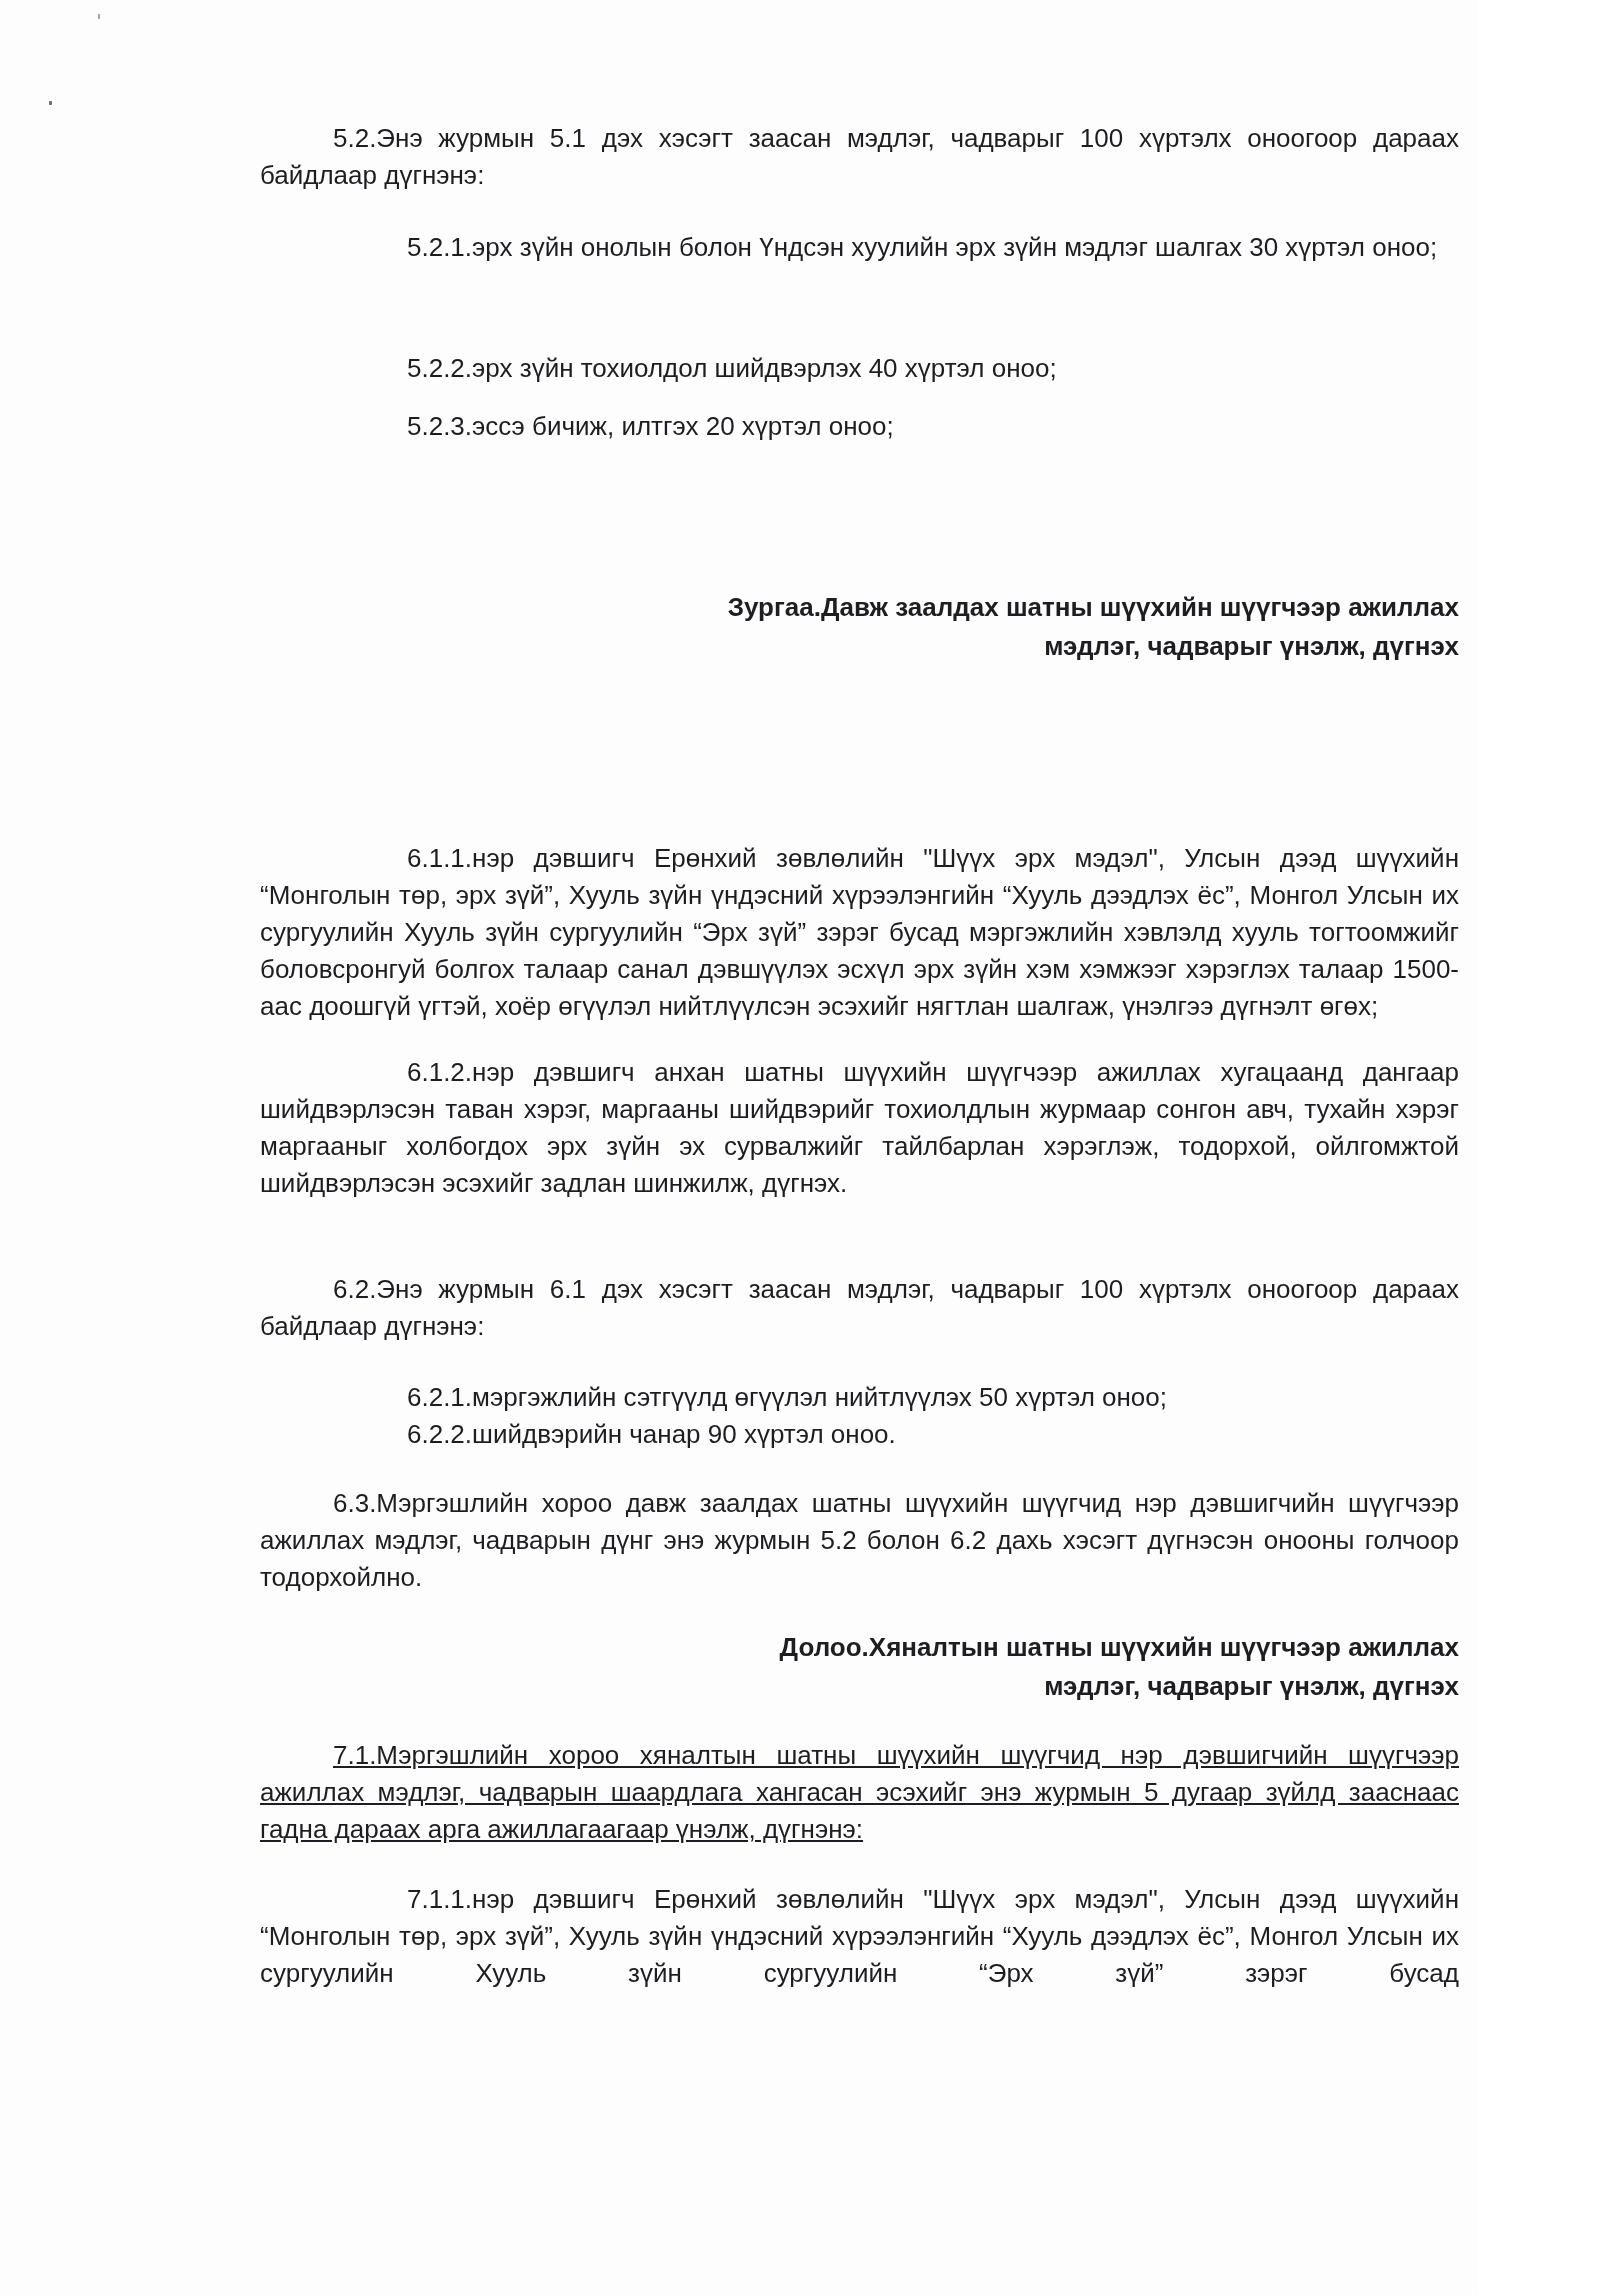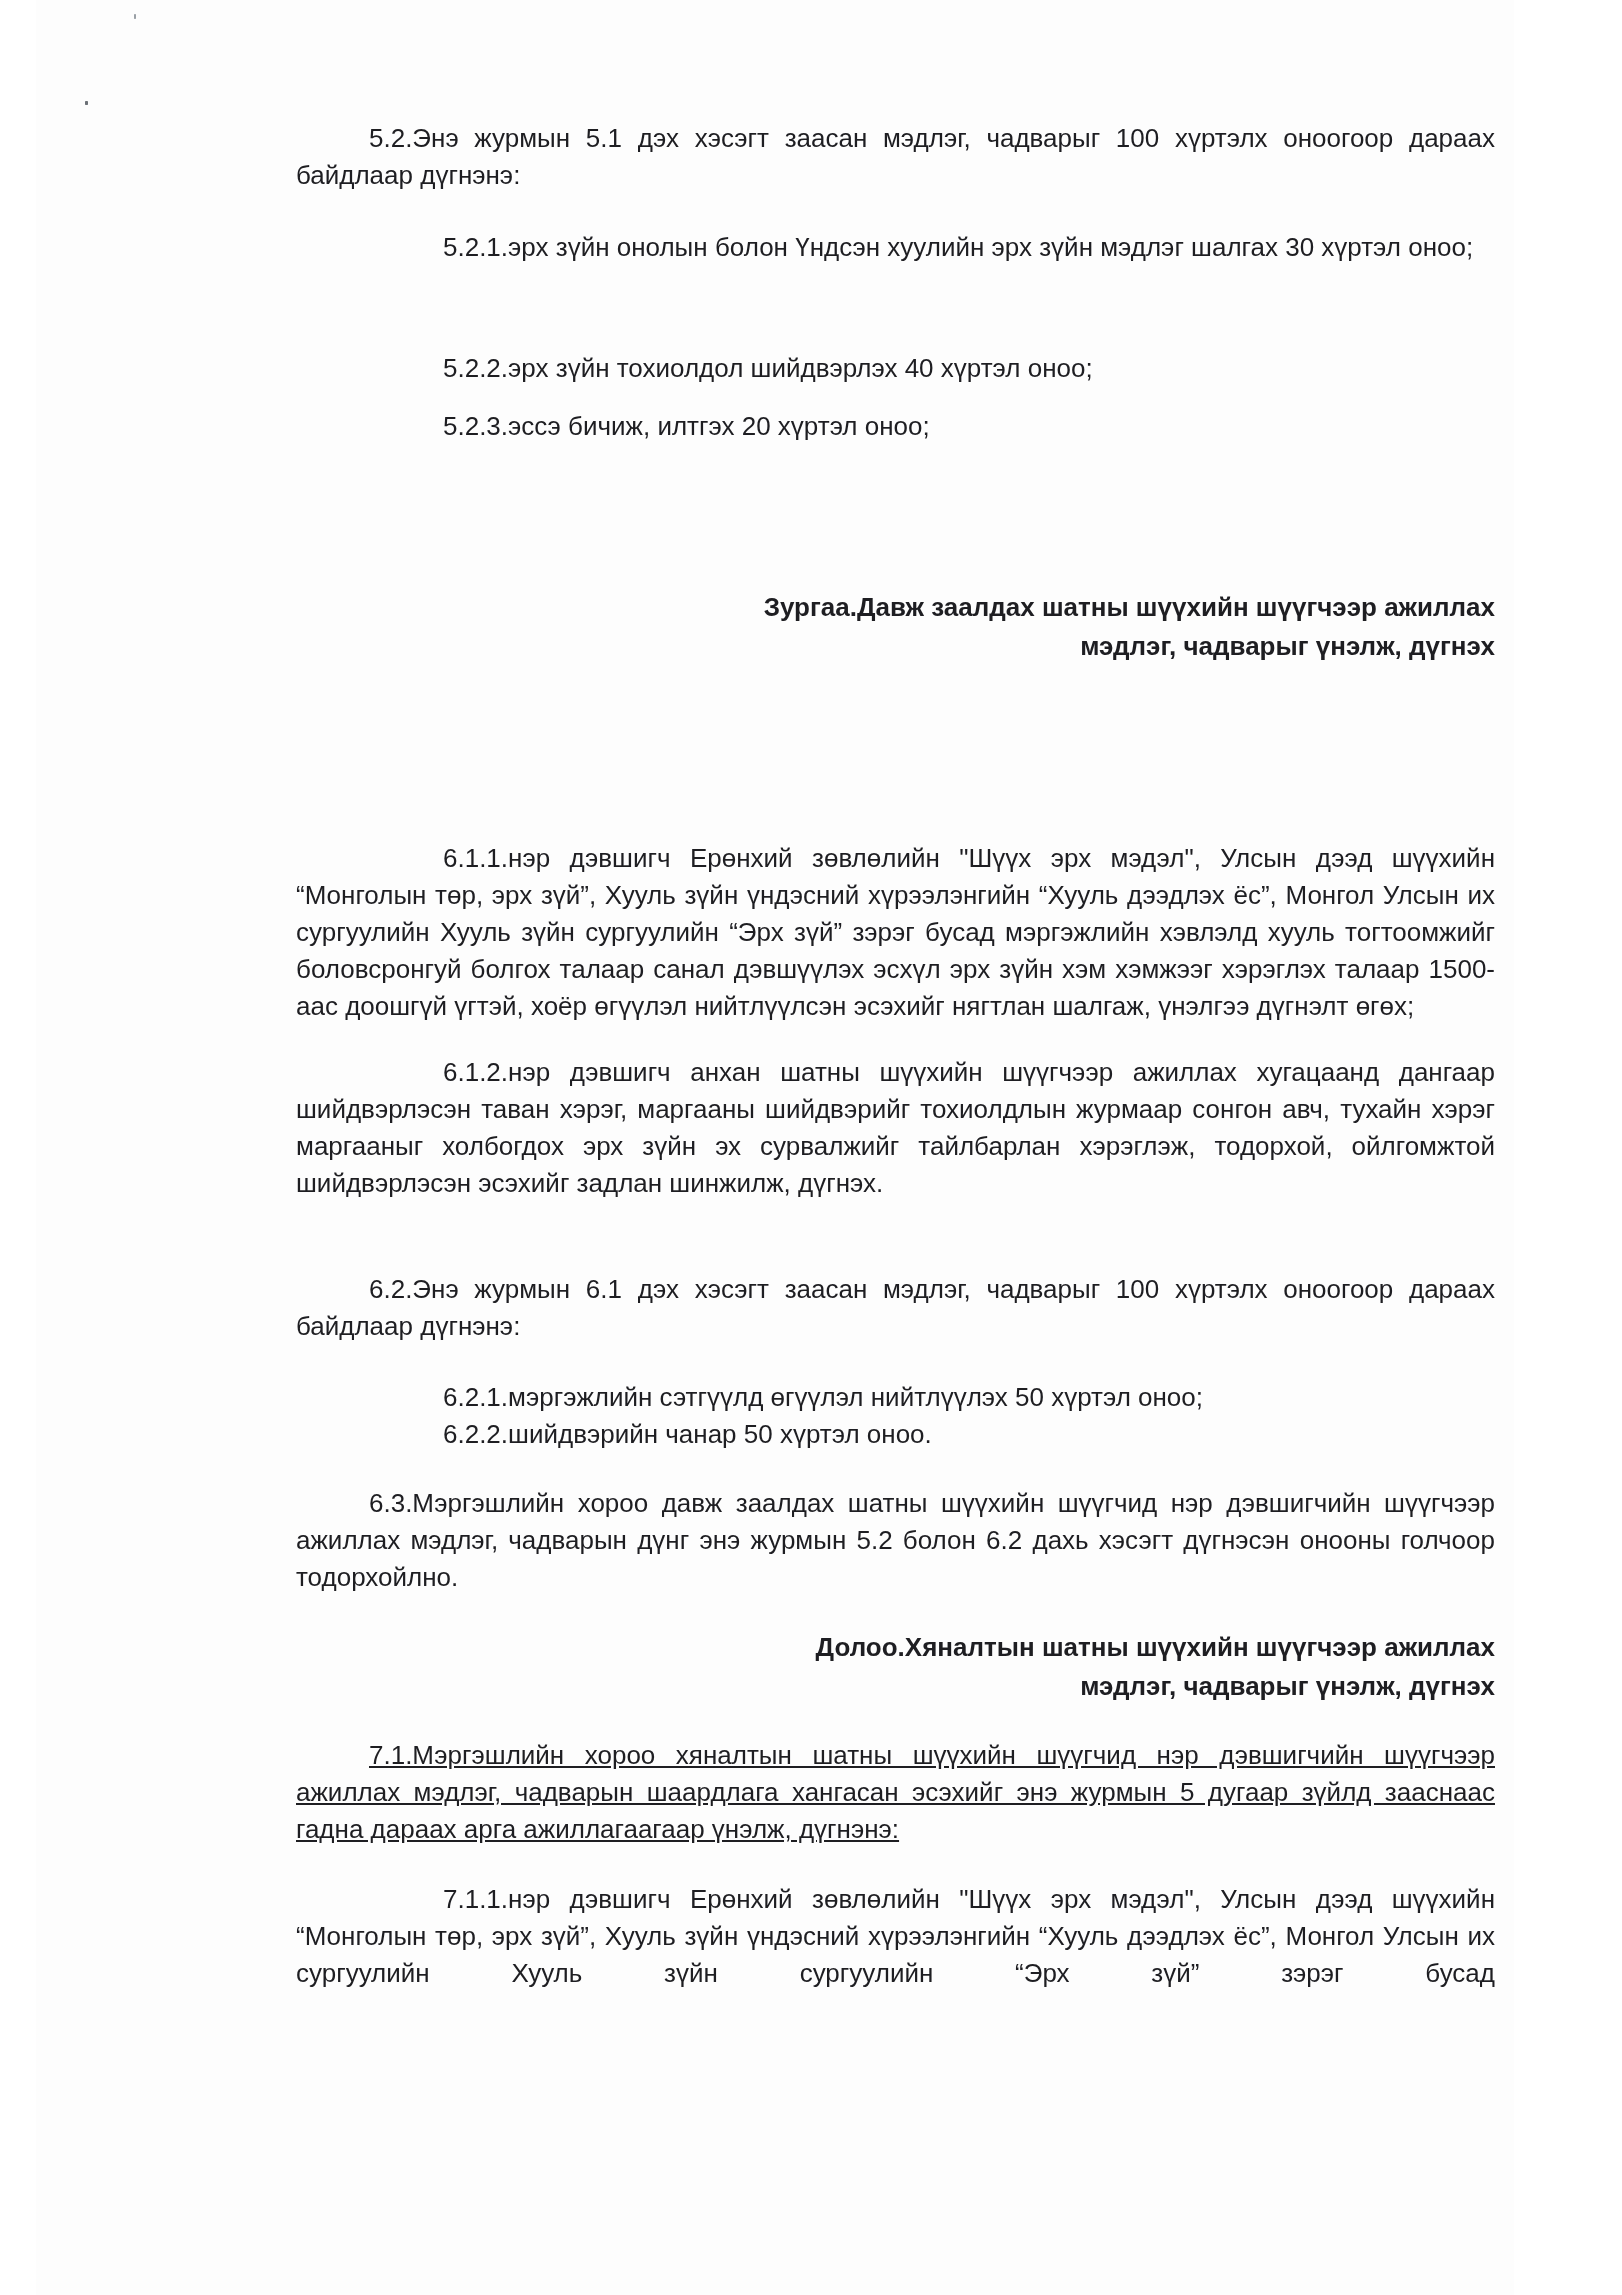--- a/index.html
+++ b/index.html
@@ -12,21 +12,20 @@
     height: 2295px;
     position: relative;
     overflow: hidden;
   }
   .page {
     position: absolute;
     left: 0; top: 0;
     width: 1478px;
     height: 2295px;
     background: #fdfdfd;
-    margin-left: 36px;
   }
   .scan-mark {
     position: absolute;
     background: #9aa0a6;
     border-radius: 0.7px;
   }
   .block {
     position: absolute;
     left: 260px;
     width: 1199px;
@@ -78,21 +77,21 @@
   </h2>
 
 
   <p class="block sub-indent" style="top:840px;">6.1.1.нэр дэвшигч Ерөнхий зөвлөлийн "Шүүх эрх мэдэл", Улсын дээд шүүхийн “Монголын төр, эрх зүй”, Хууль зүйн үндэсний хүрээлэнгийн “Хууль дээдлэх ёс”, Монгол Улсын их сургуулийн Хууль зүйн сургуулийн “Эрх зүй” зэрэг бусад мэргэжлийн хэвлэлд хууль тогтоомжийг боловсронгуй болгох талаар санал дэвшүүлэх эсхүл эрх зүйн хэм хэмжээг хэрэглэх талаар 1500-аас доошгүй үгтэй, хоёр өгүүлэл нийтлүүлсэн эсэхийг нягтлан шалгаж, үнэлгээ дүгнэлт өгөх;</p>
 
   <p class="block sub-indent" style="top:1054px;">6.1.2.нэр дэвшигч анхан шатны шүүхийн шүүгчээр ажиллах хугацаанд дангаар шийдвэрлэсэн таван хэрэг, маргааны шийдвэрийг тохиолдлын журмаар сонгон авч, тухайн хэрэг маргааныг холбогдох эрх зүйн эх сурвалжийг тайлбарлан хэрэглэж, тодорхой, ойлгомжтой шийдвэрлэсэн эсэхийг задлан шинжилж, дүгнэх.</p>
 
   <p class="block p-indent" style="top:1271px;">6.2.Энэ журмын 6.1 дэх хэсэгт заасан мэдлэг, чадварыг 100 хүртэлх оноогоор дараах байдлаар дүгнэнэ:</p>
 
   <p class="block sub-left" style="top:1379px;">6.2.1.мэргэжлийн сэтгүүлд өгүүлэл нийтлүүлэх 50 хүртэл оноо;</p>
-  <p class="block sub-left" style="top:1416px;">6.2.2.шийдвэрийн чанар 50 хүртэл оноо.</p>
+  <p class="block sub-left" style="top:1416px;">6.2.2.шийдвэрийн чанар 90 хүртэл оноо.</p>
 
   <p class="block p-indent" style="top:1485px;">6.3.Мэргэшлийн хороо давж заалдах шатны шүүхийн шүүгчид нэр дэвшигчийн шүүгчээр ажиллах мэдлэг, чадварын дүнг энэ журмын 5.2 болон 6.2 дахь хэсэгт дүгнэсэн онооны голчоор тодорхойлно.</p>
 
   <h2 class="heading" style="top:1628px;">
     <span>Долоо.Хяналтын шатны шүүхийн шүүгчээр ажиллах</span>
     <span>мэдлэг, чадварыг үнэлж, дүгнэх</span>
   </h2>
 
   <p class="block p-indent" style="top:1737px;text-decoration:underline;">7.1.Мэргэшлийн хороо хяналтын шатны шүүхийн шүүгчид нэр дэвшигчийн шүүгчээр ажиллах мэдлэг, чадварын шаардлага хангасан эсэхийг энэ журмын 5 дугаар зүйлд зааснаас гадна дараах арга ажиллагаагаар үнэлж, дүгнэнэ:</p>
 

